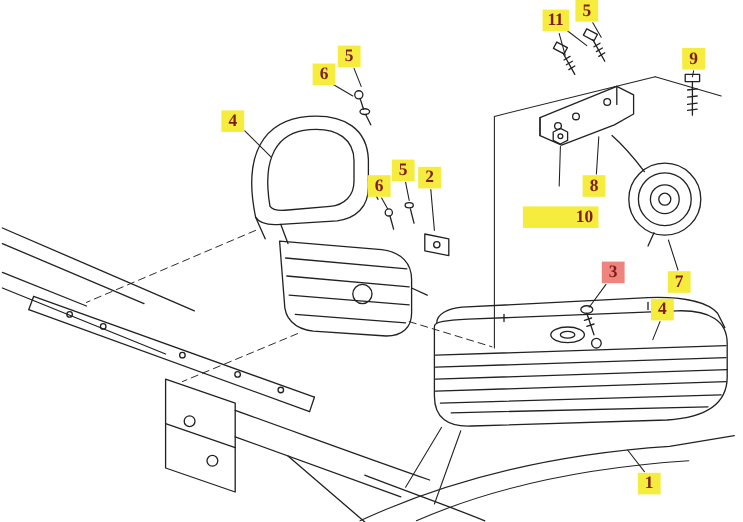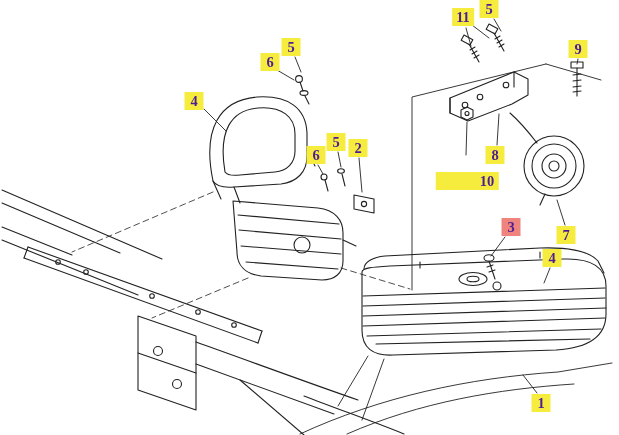--- a/index.html
+++ b/index.html
@@ -18,21 +18,21 @@
   #stage{position:absolute;inset:0;}
   #art{position:absolute;left:0;top:0;}
   #callout-layer{position:absolute;inset:0;pointer-events:none;}
   .callout{
     position:absolute;
     transform:translate(-50%,-50%);
     min-width:11px;height:16px;
     padding:1px 4px;
     display:flex;align-items:center;justify-content:center;
     font-weight:bold;font-size:14.5px;line-height:1;
-    color:#4c1d95;
+    color:#7f1d1d;
     pointer-events:auto;cursor:pointer;
     user-select:none;
   }
   .callout.yellow{background:var(--yellow);}
   .callout.red{background:var(--red);}
 </style>
 </head>
 <body>
 
 <div id="stage">

